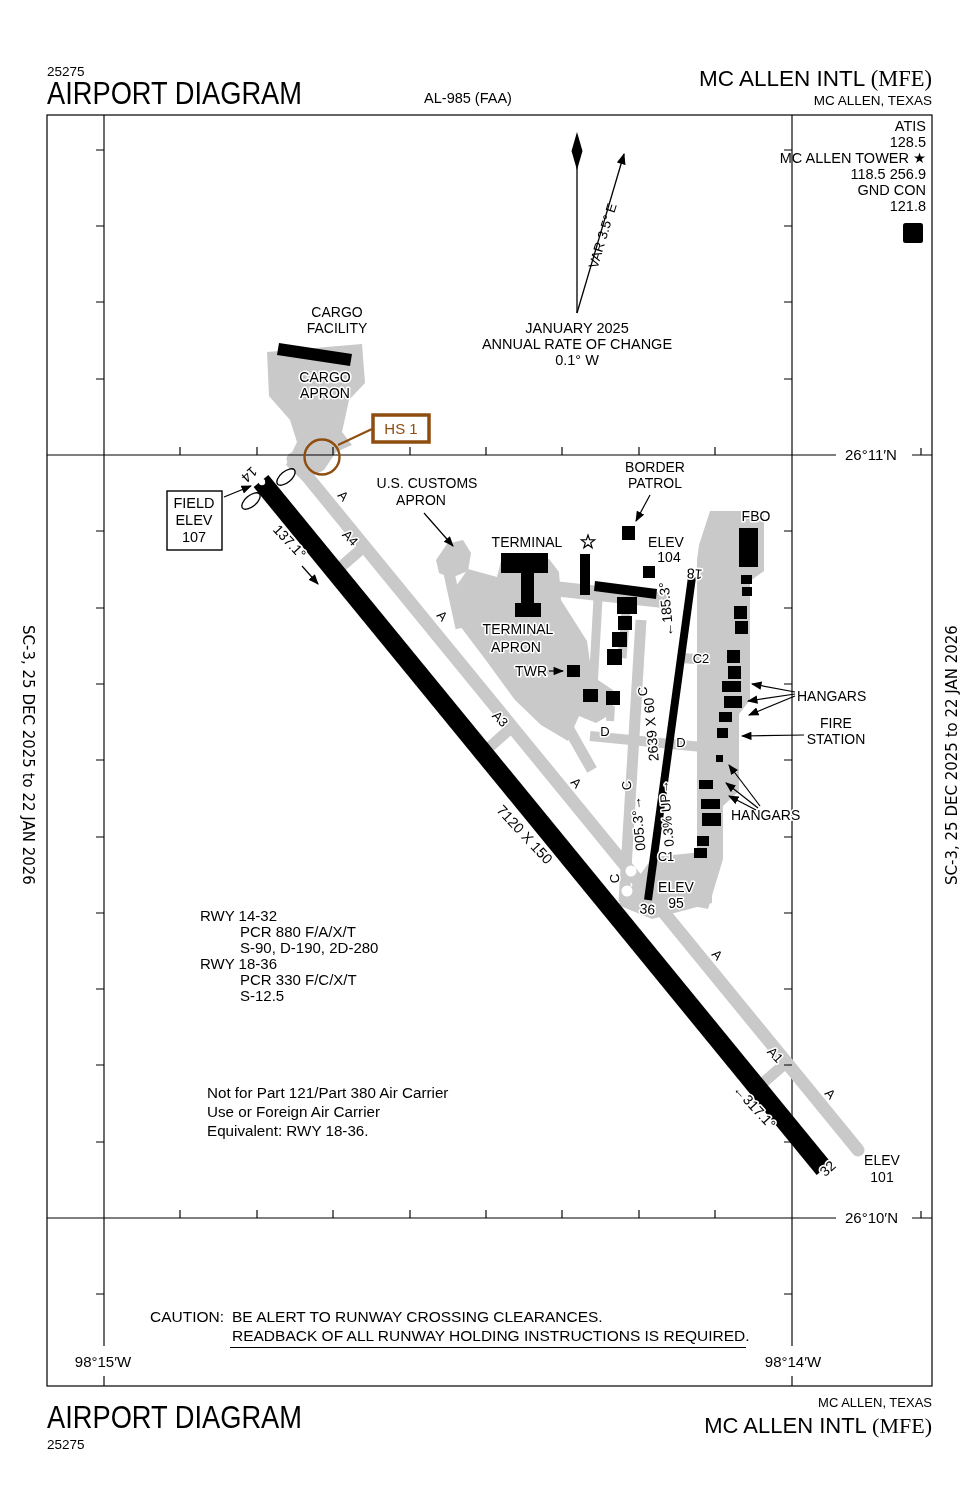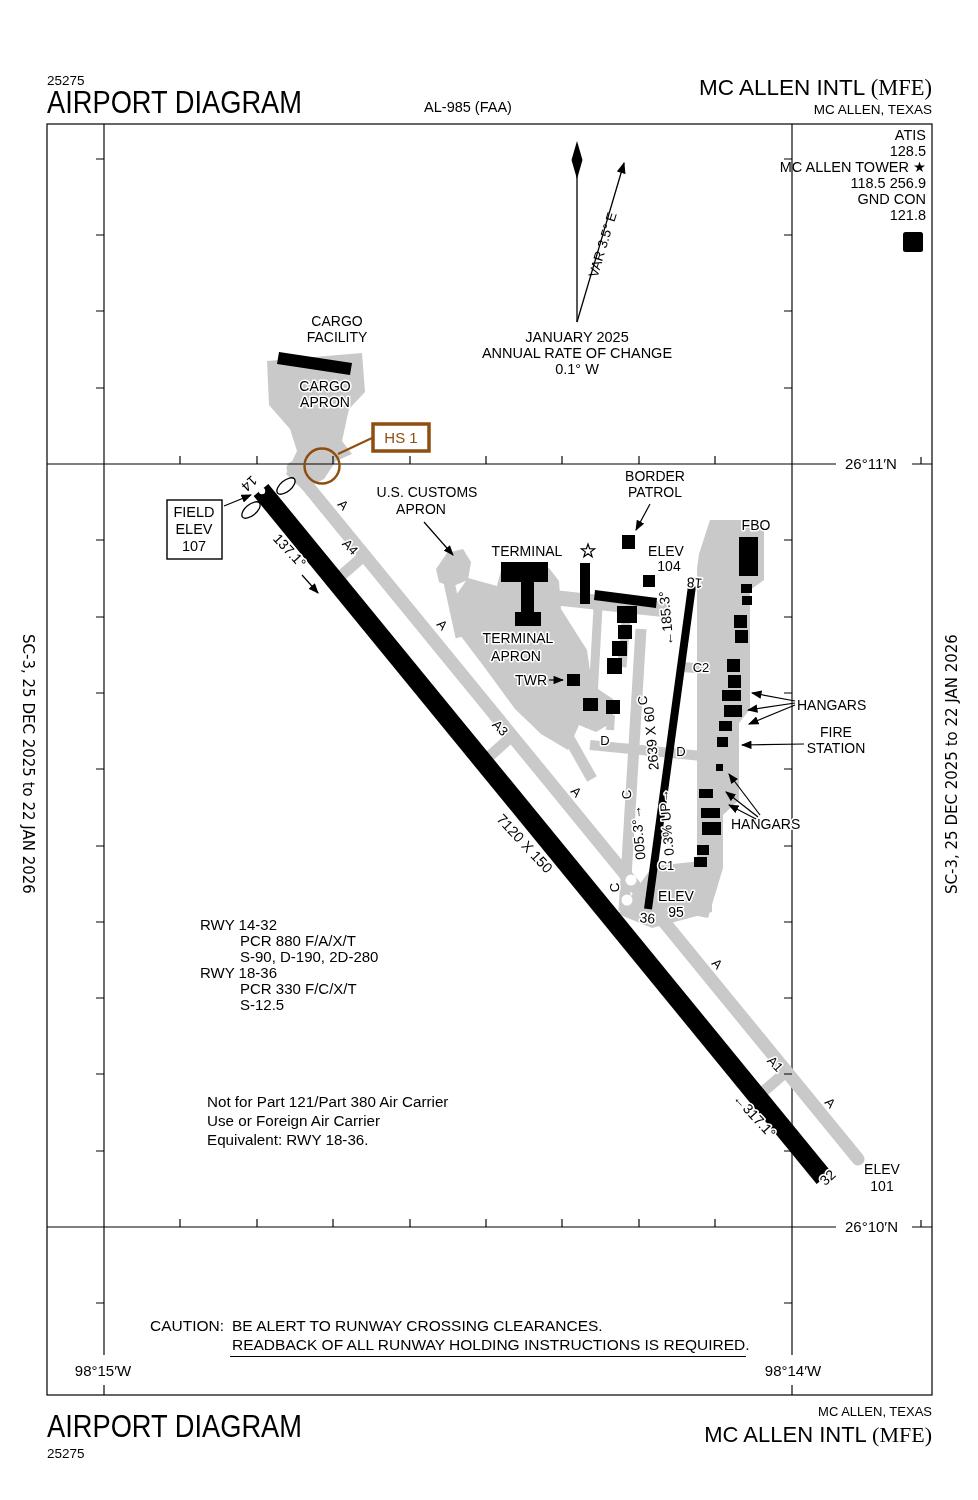--- a/index.html
+++ b/index.html
@@ -1,17 +1,17 @@
 <!DOCTYPE html>
 <html style="--hotspot: #8f4e10; --apron: #c9c9c9;"><head>
 <meta charset="utf-8">
 <style>
   :root { --hotspot:#8f4e10; --apron:#c9c9c9; }
   html,body { margin:0; padding:0; background:#fff; }
-  .sheet { position:relative; width:978px; height:1480px; margin:9px auto; background:#fff; }
+  .sheet { position:relative; width:978px; height:1480px; margin:0 auto; background:#fff; }
   svg text { font-family:"Liberation Sans", sans-serif; fill:#000; }
   .serif { font-family:"Liberation Serif", serif; }
   .mono-margin { font-family:"DejaVu Sans", sans-serif; }
   .halo { paint-order:stroke; stroke:#fff; stroke-width:3.2px; stroke-linejoin:round; }
   .ln { stroke:#000; stroke-width:1.15; fill:none; }
   .ln2 { stroke:#000; stroke-width:1.3; fill:none; }
   .apron { fill:var(--apron); stroke:none; }
   .tw { stroke:var(--apron); fill:none; }
   .bld { fill:#000; stroke:none; }
   .rwy { stroke:#000; fill:none; }

